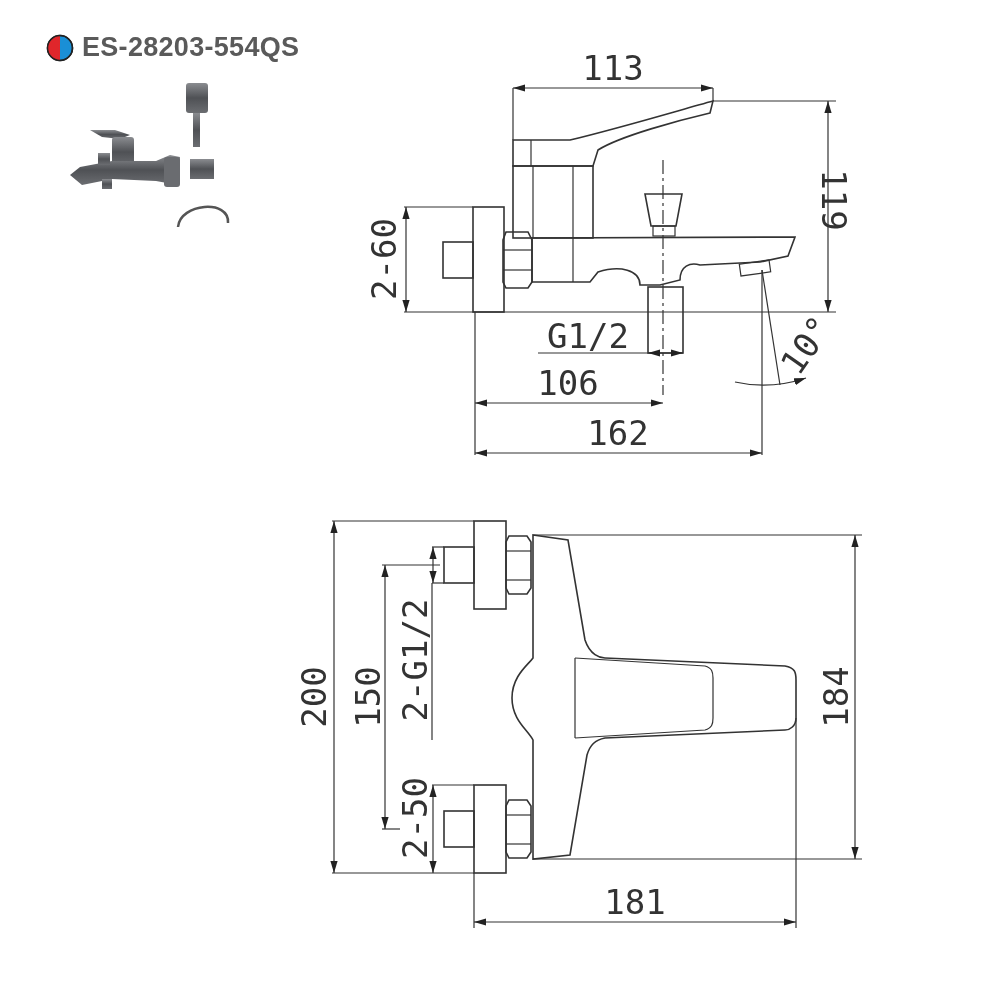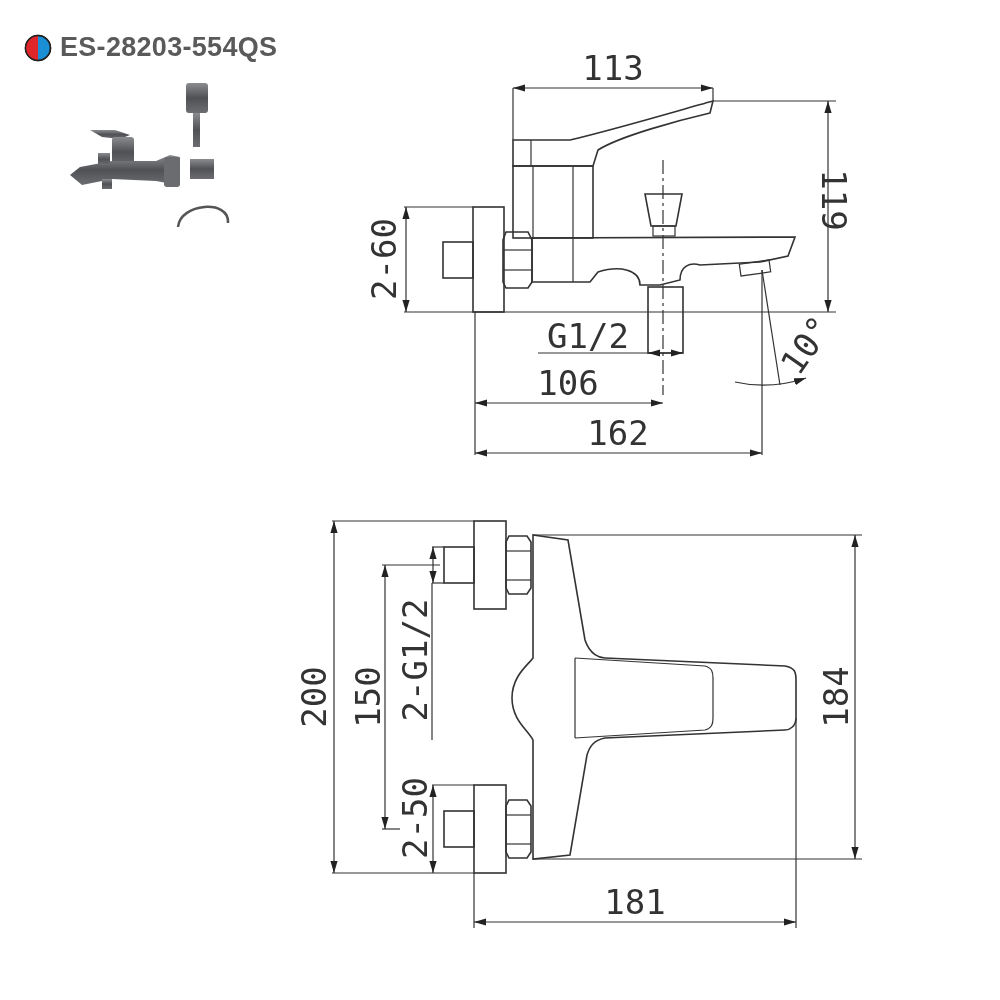--- a/index.html
+++ b/index.html
@@ -1,17 +1,17 @@
 <!DOCTYPE html>
 <html><head>
 <meta charset="utf-8">
 <style>
   html, body { margin:0; padding:0; background:#ffffff; }
   body { width:1000px; height:1000px; position:relative; overflow:hidden; font-family:"DejaVu Sans", sans-serif; }
-  .title { position:absolute; left:24px; top:32px; display:flex; align-items:center; gap:8px; }
+  .title { position:absolute; left:46px; top:32px; display:flex; align-items:center; gap:8px; }
   .title-text { font-family:"Liberation Sans", sans-serif; font-weight:bold; font-size:27px; color:#5a5a5a; letter-spacing:0.3px; }
   .drawing { position:absolute; left:0; top:0; }
   .dim { font-family:"DejaVu Sans Mono", monospace; font-size:34px; fill:#333; font-weight:normal; }
   .ln { stroke:#333; stroke-width:1.6; fill:none; }
   .thin { stroke:#333; stroke-width:1.2; fill:none; }
   .dash { stroke:#333; stroke-width:1.2; fill:none; stroke-dasharray:14 4 3 4; }
   .photo { position:absolute; left:60px; top:75px; width:180px; height:160px; }
 </style>
 </head>
 <body>

